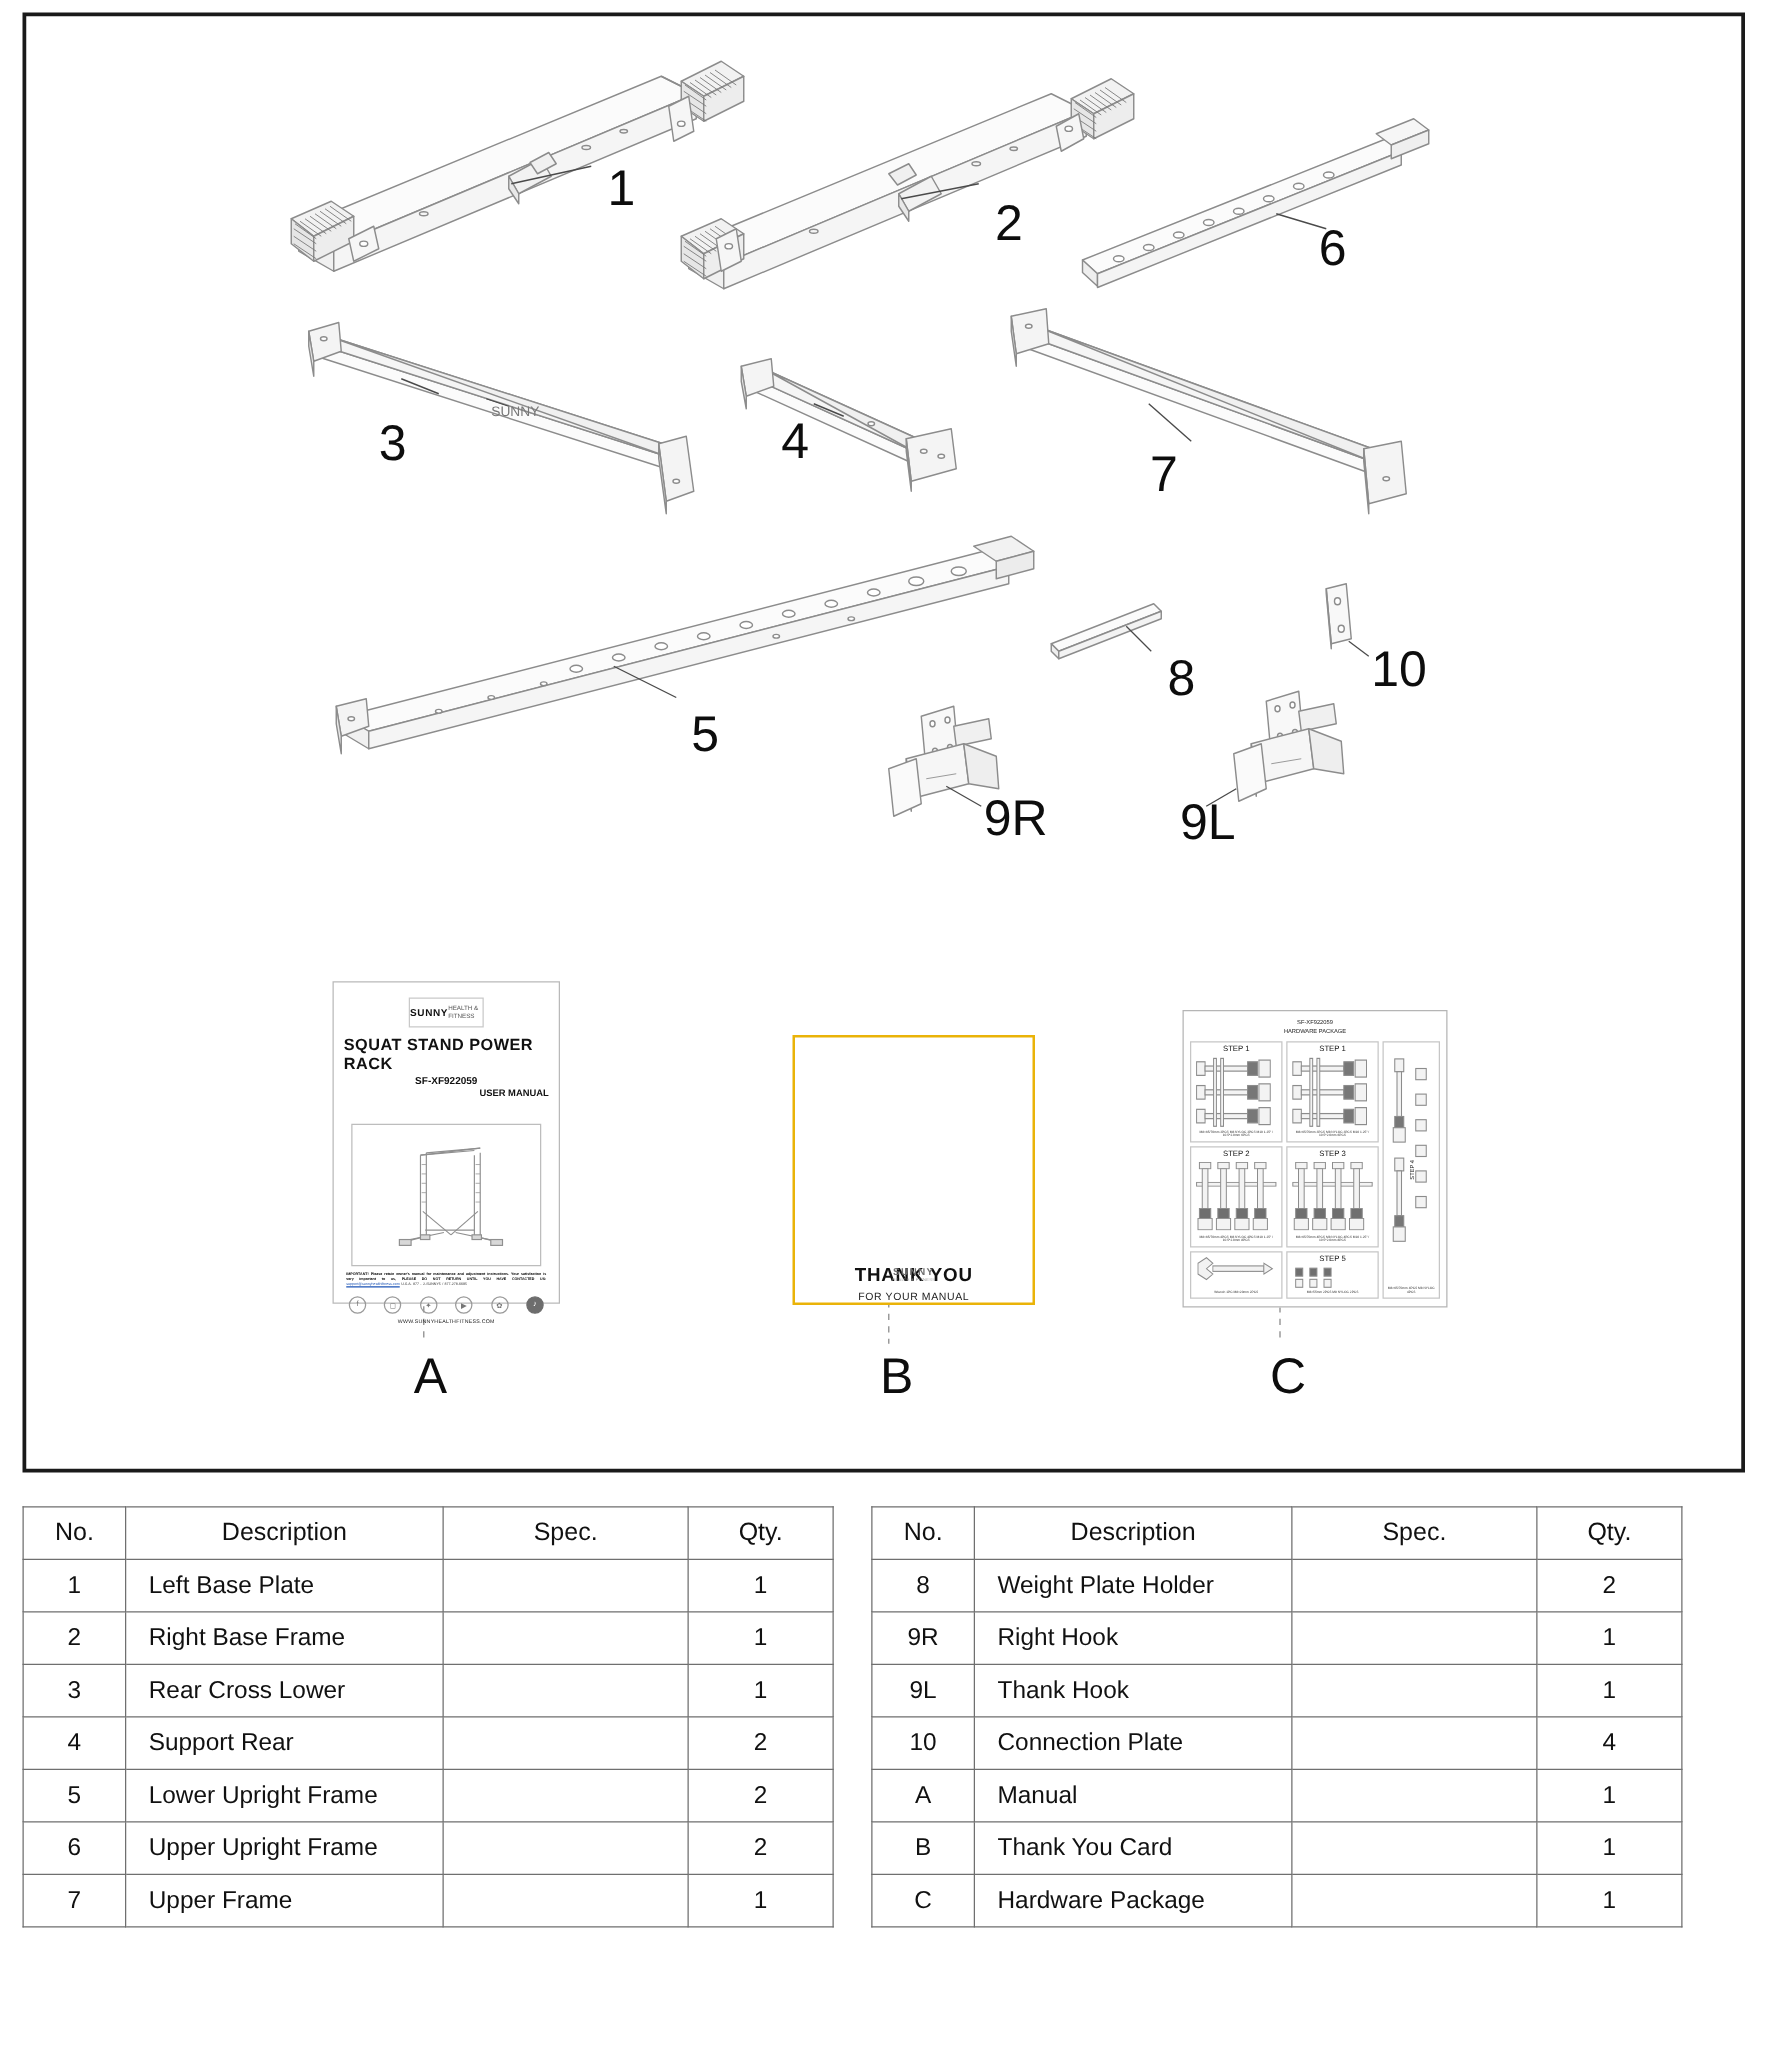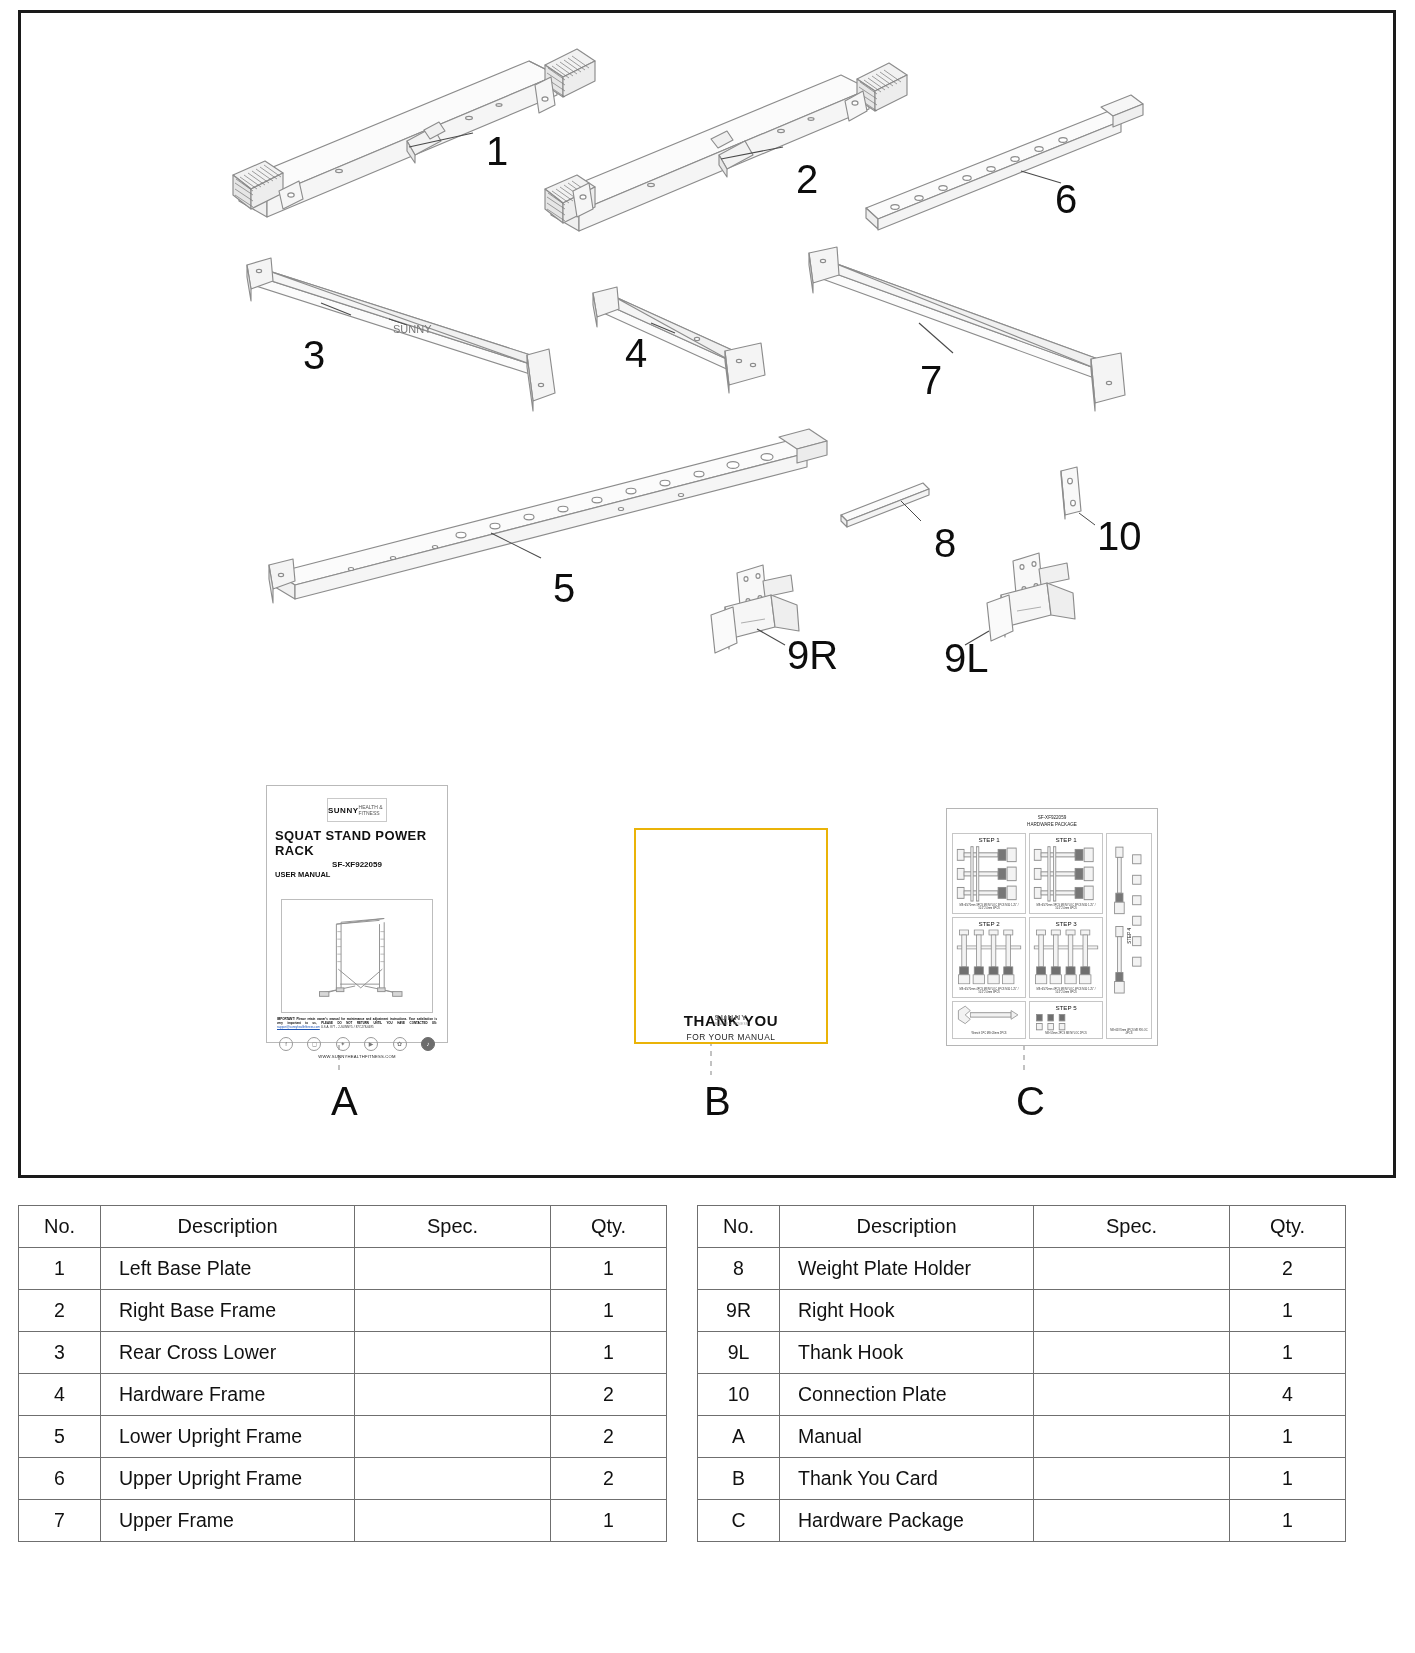--- a/index.html
+++ b/index.html
@@ -57,21 +57,21 @@
     border:1px solid #c9c9c9;
     display:flex;align-items:center;justify-content:center;
     font-size:8px;letter-spacing:.5px;color:#111;font-weight:700;
   }
   .manual-logo .sw{font-size:5px;display:block;font-weight:400;letter-spacing:0;color:#555;}
   .manual-title{
     text-align:left;font-size:13px;font-weight:700;letter-spacing:.4px;
     margin:4px 0 2px 0;color:#111;
   }
   .manual-model{text-align:center;font-size:8px;font-weight:700;color:#111;margin:1px 0;}
-  .manual-sub{text-align:left;font-size:7.5px;font-weight:700;color:#111;margin:0 0 20px 0;}
+  .manual-sub{text-align:right;font-size:7.5px;font-weight:700;color:#111;margin:0 0 20px 0;}
   .manual-img{
     border:1px solid #bdbdbd;height:112px;margin:2px 6px 4px 6px;position:relative;
   }
   .manual-fine{
     font-size:2.9px;line-height:1.45;color:#333;margin:2px 2px 0 2px;text-align:justify;
     word-spacing:.3px;
   }
   .manual-fine b{color:#000;}
   .manual-fine .lnk{color:#1b53b5;text-decoration:underline;}
   .manual-social{
@@ -709,21 +709,21 @@
           <td>1</td>
         </tr>
         <tr>
           <td>3</td>
           <td class="desc">Rear Cross Lower</td>
           <td></td>
           <td>1</td>
         </tr>
         <tr>
           <td>4</td>
-          <td class="desc">Hardware Frame</td>
+          <td class="desc">Support Rear</td>
           <td></td>
           <td>2</td>
         </tr>
         <tr>
           <td>5</td>
           <td class="desc">Lower Upright Frame</td>
           <td></td>
           <td>2</td>
         </tr>
         <tr>

